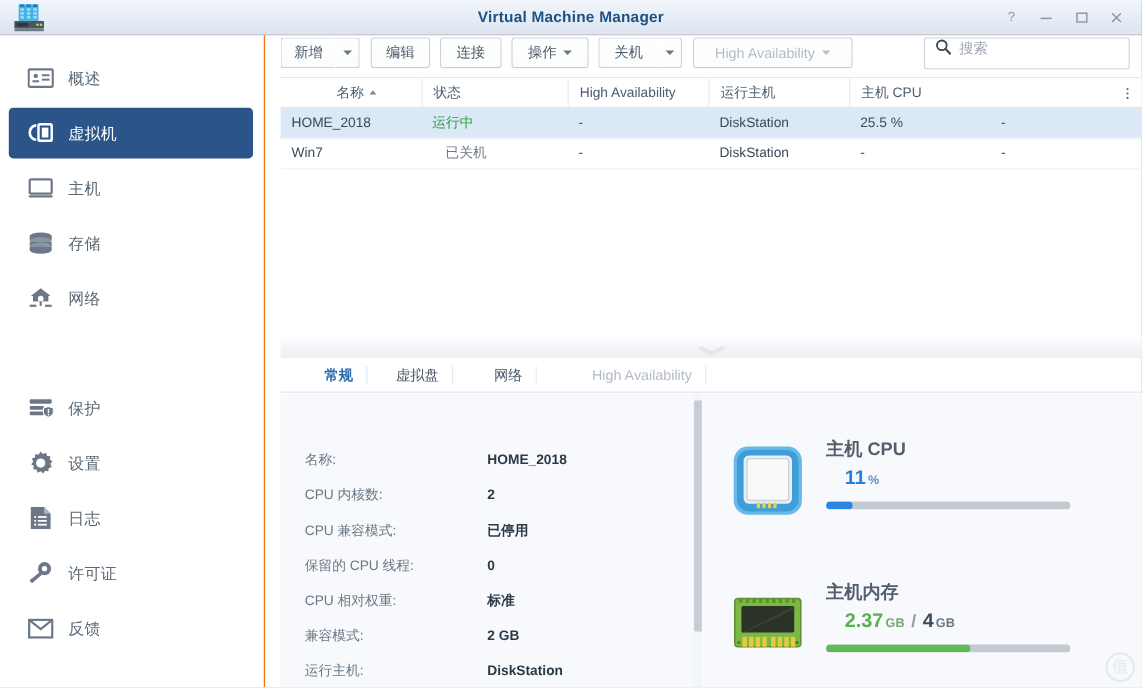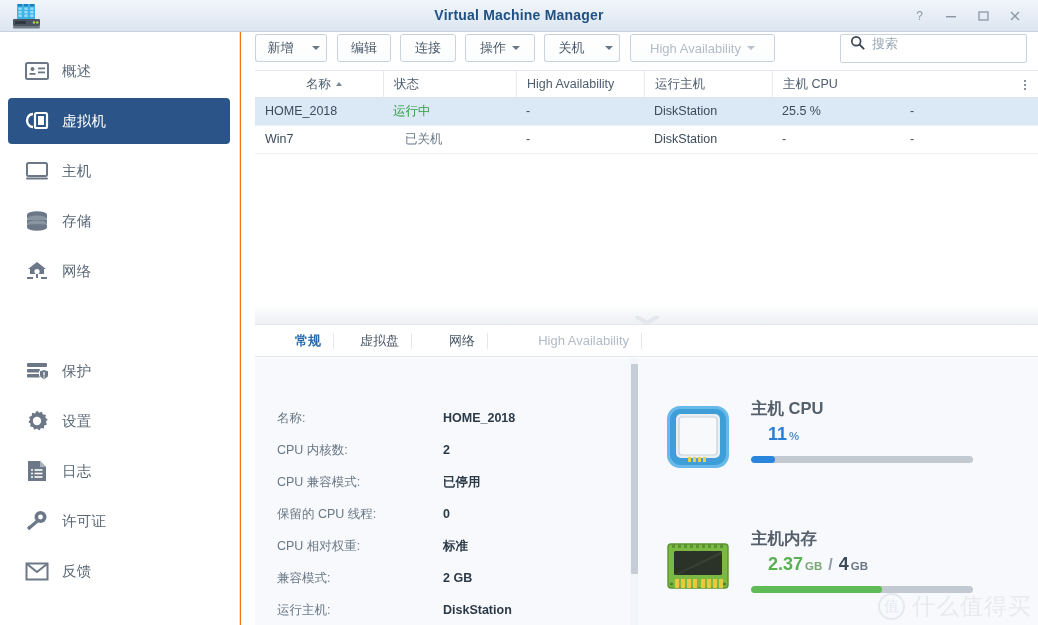--- a/index.html
+++ b/index.html
@@ -608,17 +608,16 @@
           <span class="vnum mem">2.37</span><span class="vunit mem">GB</span><span class="vsep">/</span><span class="vnum memtot">4</span><span class="vunit memtot">GB</span>
         </div>
         <div class="gbar">
           <div class="fill" id="mem-fill" style="background: rgb(95, 187, 85); width: 59%;"></div>
         </div>
       </div>
     </div>
 
     <div class="watermark">
       <span class="wm-circle">值</span>
-      <span class="wm-text">什么值得买</span>
     </div>
 
   </div>
 </div>
 
 </body></html>

